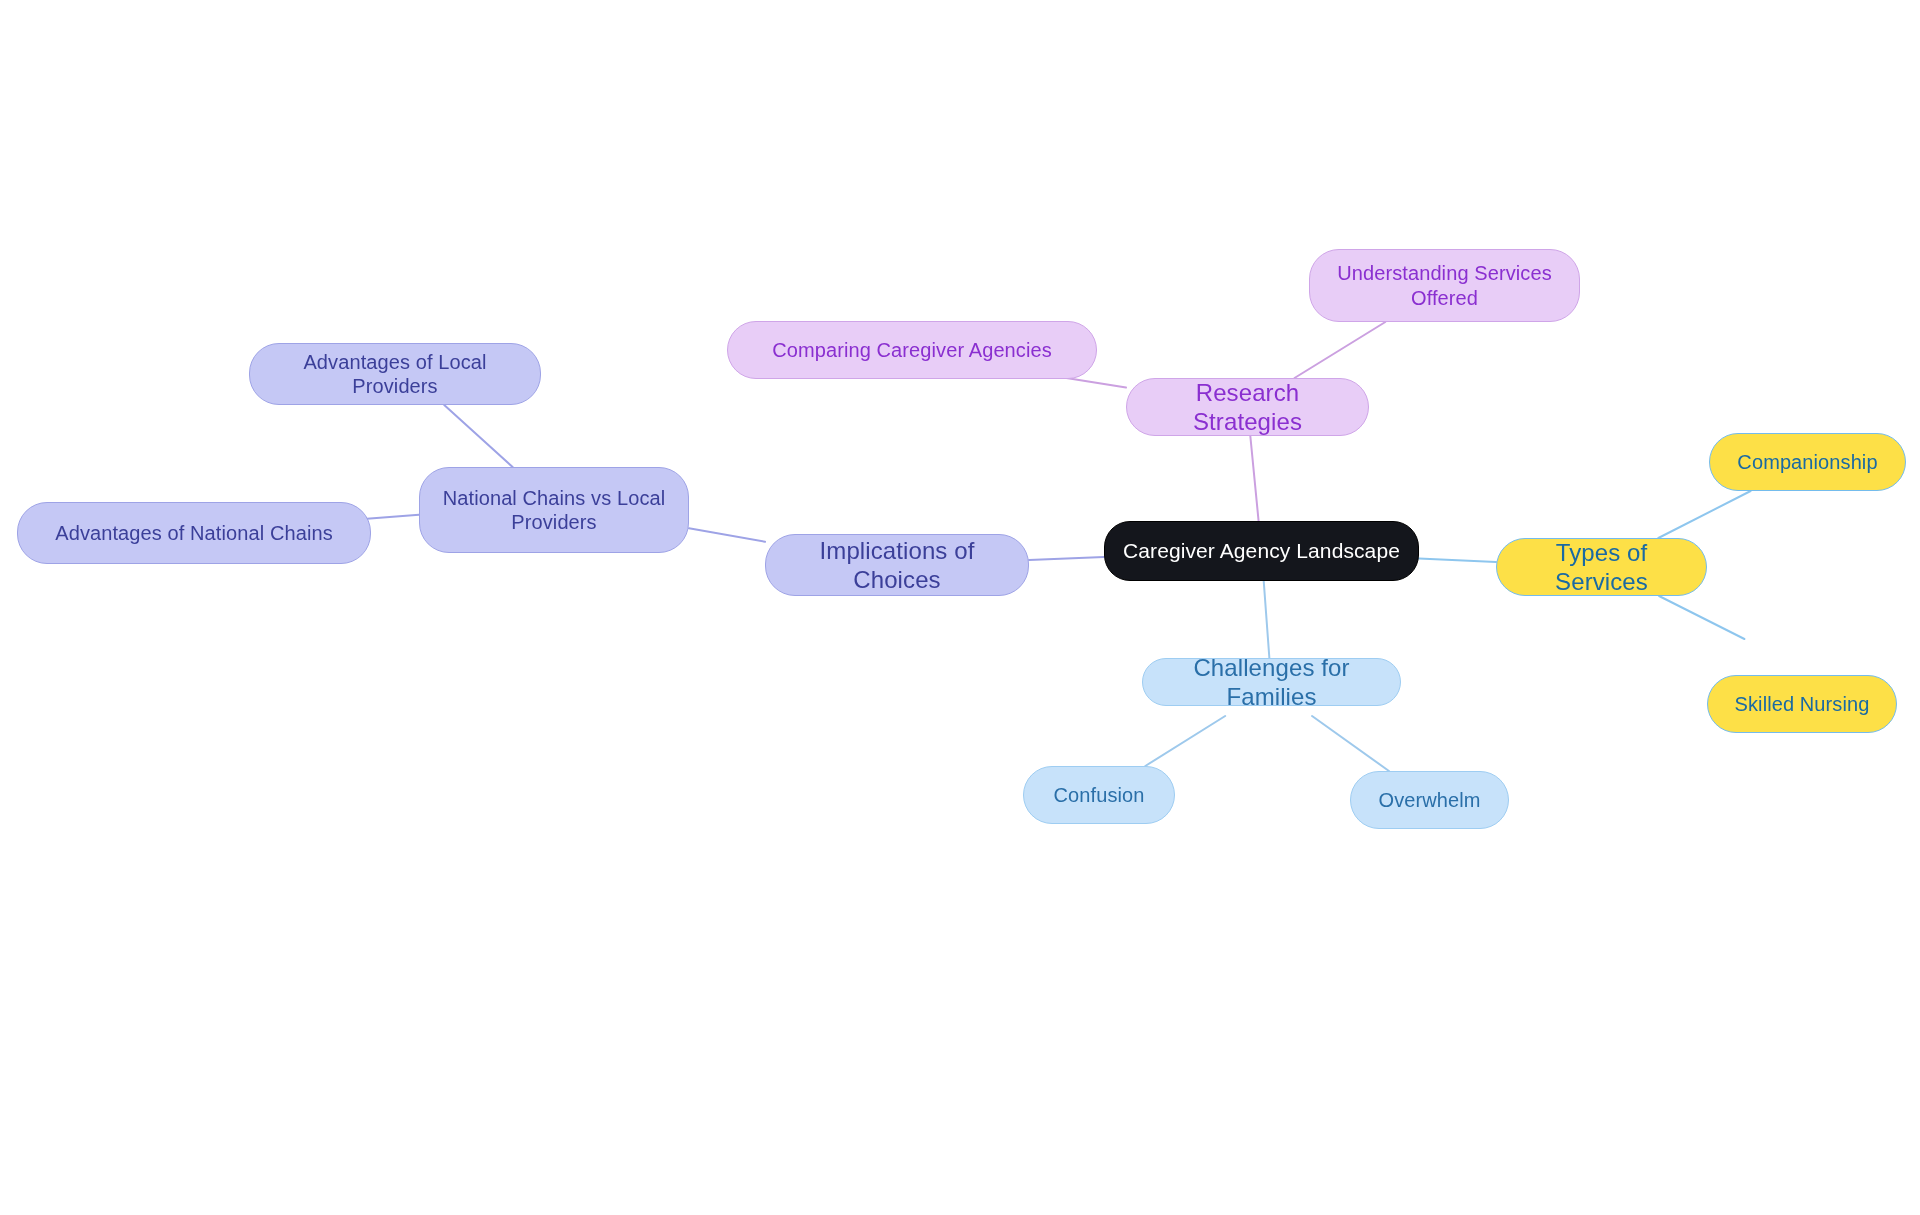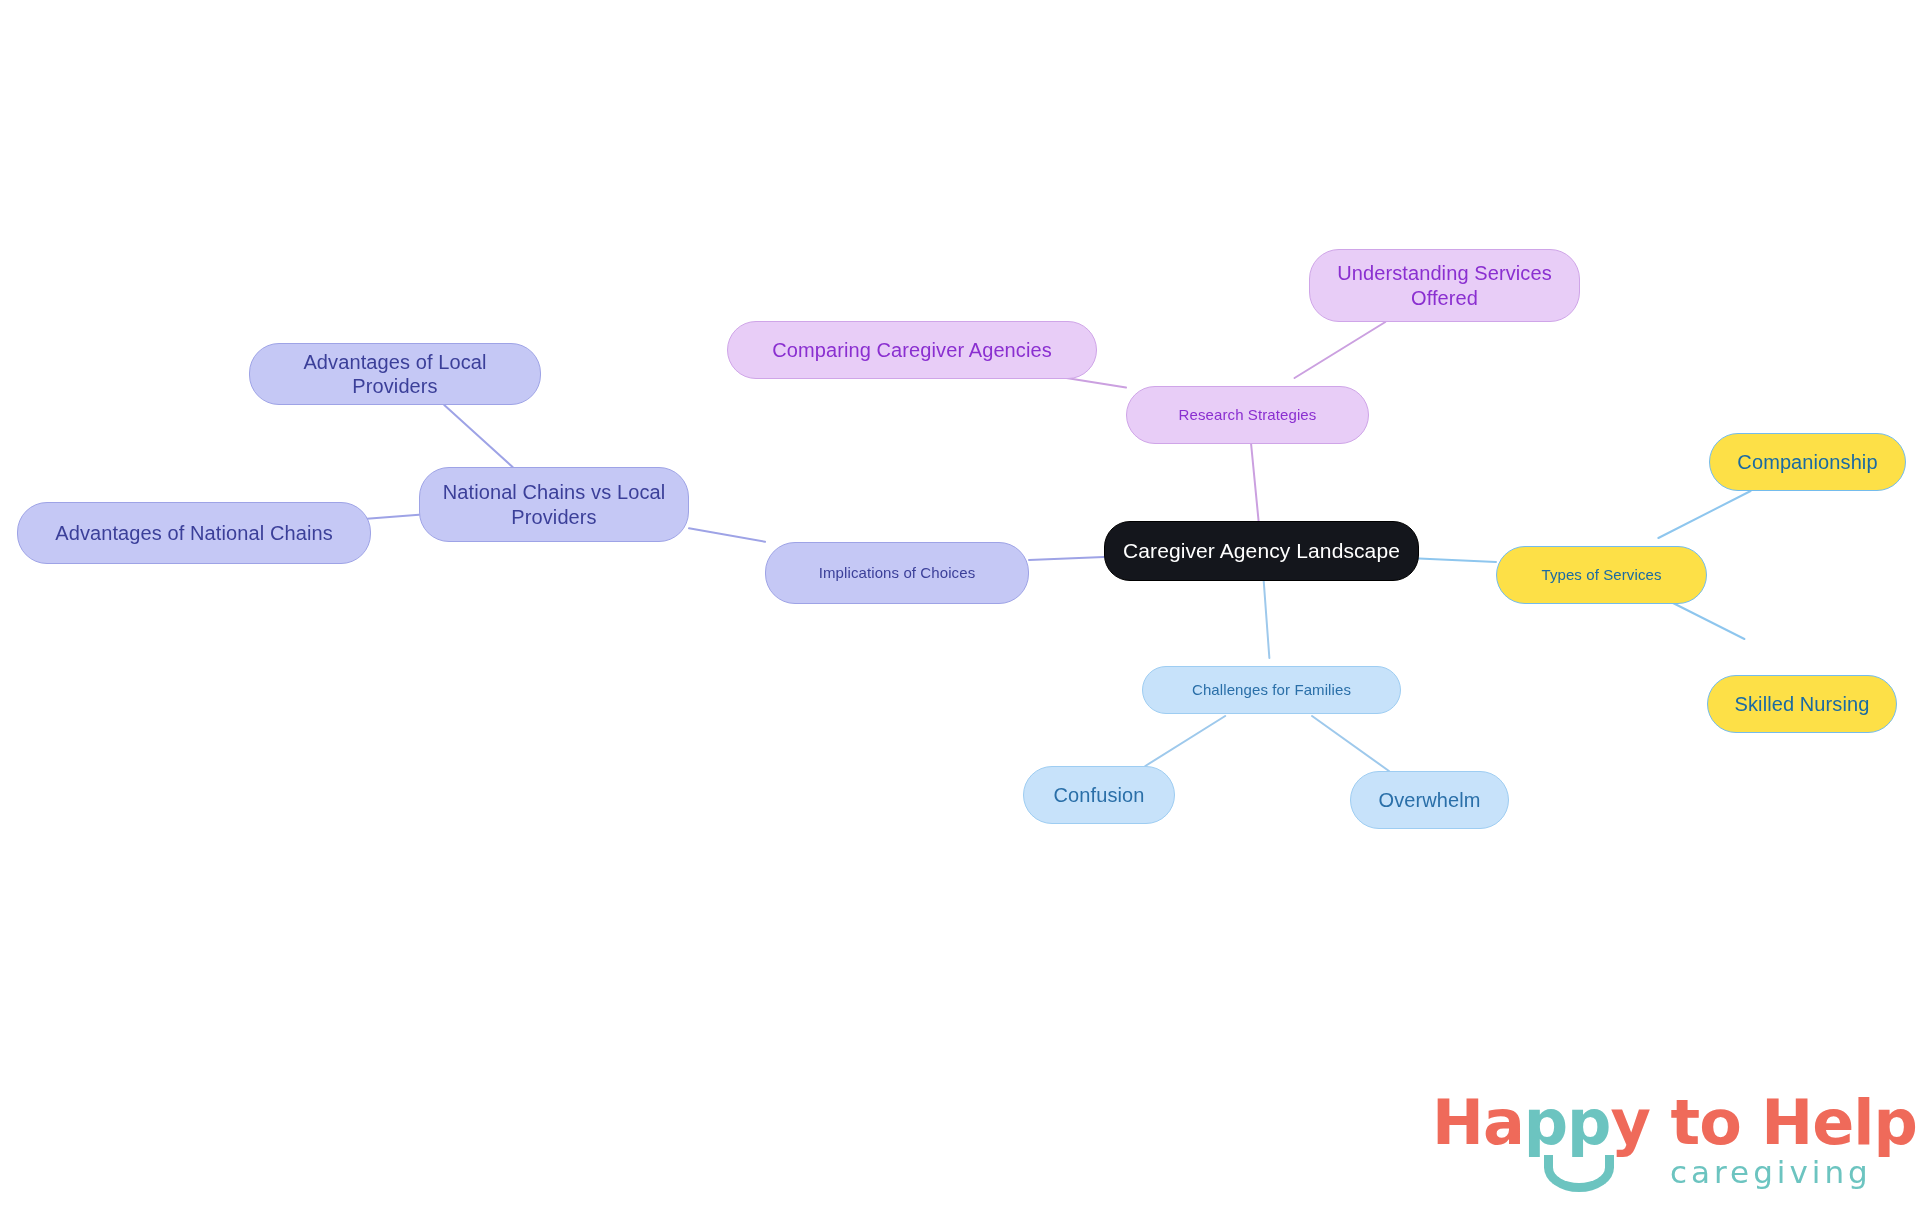--- a/index.html
+++ b/index.html
@@ -48,21 +48,21 @@
     background: #14161c;
     color: #ffffff;
     font-size: 21px;
     letter-spacing: 0.1px;
   }
   .node.lvl1, .node.lvl2 {
     font-size: 20px;
     letter-spacing: 0.1px;
     border-radius: 30px;
   }
-  .node.lvl1 { font-size: 15px; margin-top: 8px; }
+  .node.lvl1 { font-size: 24px; }
   .node.lvl2 { font-size: 20px; }
 
   
   .c-periwinkle {
     background: #c5c8f5;
     border-color: #9ea3e6;
     color: #3b3f99;
   }
   .c-lilac {
     background: #e8cdf7;
@@ -140,35 +140,28 @@
       <line x1="1658.395238095238" y1="538" x2="1750.604761904762" y2="491" stroke="#8ec6ee" stroke-width="2" stroke-linecap="round"></line>
       <line x1="1659.069306930693" y1="596" x2="1744.430693069307" y2="639" stroke="#8ec6ee" stroke-width="2" stroke-linecap="round"></line>
       <line x1="1263.7058823529412" y1="581" x2="1269.3676470588234" y2="658" stroke="#9ec9ec" stroke-width="2" stroke-linecap="round"></line>
       <line x1="1225.1805555555557" y1="716" x2="1145.3194444444443" y2="766" stroke="#9ec9ec" stroke-width="2" stroke-linecap="round"></line>
       <line x1="1312.0486725663716" y1="716" x2="1388.9513274336284" y2="771" stroke="#9ec9ec" stroke-width="2" stroke-linecap="round"></line>
     </svg>
 
   <div id="nodes-layer">
       <div class="node root" style="left: 1104px; top: 521px; width: 315px; height: 60px;"><span>Caregiver Agency Landscape</span></div>
       <div class="node lvl1 c-periwinkle" style="left: 765px; top: 534px; width: 264px; height: 62px;"><span>Implications of Choices</span></div>
-      <div class="node lvl2 c-periwinkle" style="left: 419px; top: 467px; width: 270px; height: 75px;"><span>National Chains vs Local Providers</span></div>
+      <div class="node lvl2 c-periwinkle" style="left: 419px; top: 467px; width: 270px; height: 86px;"><span>National Chains vs Local Providers</span></div>
       <div class="node lvl2 c-periwinkle" style="left: 249px; top: 343px; width: 292px; height: 62px;"><span>Advantages of Local Providers</span></div>
       <div class="node lvl2 c-periwinkle" style="left: 17px; top: 502px; width: 354px; height: 62px;"><span>Advantages of National Chains</span></div>
       <div class="node lvl1 c-lilac" style="left: 1126px; top: 378px; width: 243px; height: 58px;"><span>Research Strategies</span></div>
       <div class="node lvl2 c-lilac" style="left: 727px; top: 321px; width: 370px; height: 58px;"><span>Comparing Caregiver Agencies</span></div>
       <div class="node lvl2 c-lilac" style="left: 1309px; top: 249px; width: 271px; height: 73px;"><span>Understanding Services Offered</span></div>
       <div class="node lvl1 c-blue-strong" style="left: 1496px; top: 538px; width: 211px; height: 58px;"><span>Types of Services</span></div>
       <div class="node lvl2 c-blue-strong" style="left: 1709px; top: 433px; width: 197px; height: 58px;"><span>Companionship</span></div>
       <div class="node lvl2 c-blue-strong" style="left: 1707px; top: 639px; width: 190px; height: 58px; margin-top: 36px;"><span>Skilled Nursing</span></div>
       <div class="node lvl1 c-blue-soft" style="left: 1142px; top: 658px; width: 259px; height: 48px;"><span>Challenges for Families</span></div>
       <div class="node lvl2 c-blue-soft" style="left: 1023px; top: 766px; width: 152px; height: 58px;"><span>Confusion</span></div>
       <div class="node lvl2 c-blue-soft" style="left: 1350px; top: 771px; width: 159px; height: 58px;"><span>Overwhelm</span></div>
     </div>
 
-  <div id="logo">
-    <div class="logo-word">
-      <span class="lg-coral">Ha</span><span class="lg-teal">pp</span><span class="lg-coral">y to Hel</span><span class="lg-coral">p</span>
-    </div>
-    <div class="logo-smile"></div>
-    <div class="logo-sub">caregiving</div>
-  </div>
 
 </div>
 
 </body></html>

